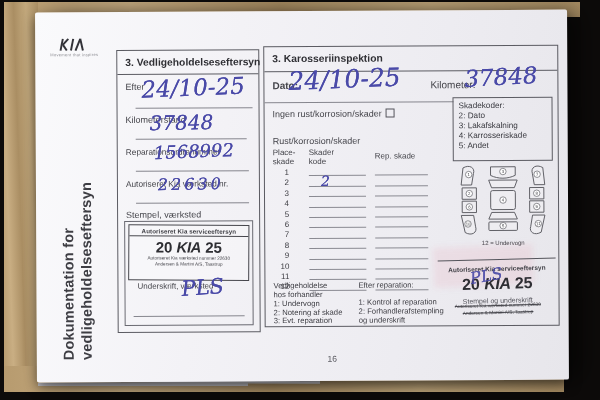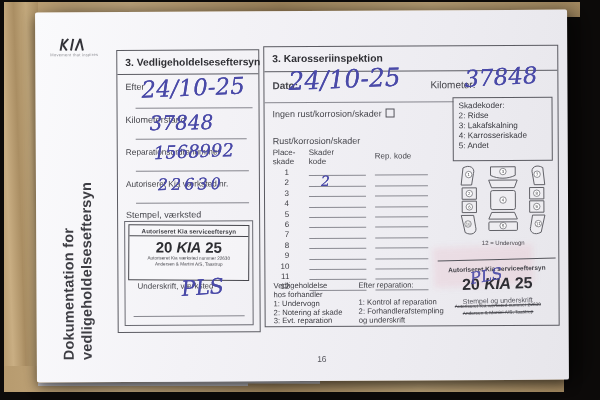--- a/index.html
+++ b/index.html
@@ -90,21 +90,21 @@
   .rstamp .stamp-head{border-bottom:none;font-size:6.4px;margin-top:3px;}
   .rstamp .stamp-year{font-size:16px;}
   .rs-sig{left:32px;top:6px;font-size:16px;transform:rotate(-9deg);opacity:.9;}
   .struck-label{position:absolute;left:0;right:0;top:37px;text-align:center;font-size:7px;
                 color:#55555c;}
   .rs-tiny1{position:absolute;left:0;right:0;top:43px;text-align:center;font-size:4.8px;
             text-decoration:line-through;color:#46464c;white-space:nowrap;}
   .rs-tiny2{position:absolute;left:0;right:0;top:50px;text-align:center;font-size:4.8px;
             text-decoration:line-through;color:#46464c;white-space:nowrap;}
 
-  .page-number{position:absolute;left:270px;top:343px;width:30px;text-align:center;
+  .page-number{position:absolute;left:270px;top:343px;width:30px;text-align:right;
                font-size:8.5px;color:#55555c;}
 </style>
 </head>
 <body>
 
 <div class="stage">
   <div class="wood wood-top"></div>
   <div class="wood wood-left"></div>
   <div class="wood wood-bottom"></div>
   <div class="stack-edge edge1"></div>
@@ -174,42 +174,42 @@
 
       <div class="flabel" style="left:8px;top:33px;font-size:10px;font-weight:bold;">Dato:</div>
       <div class="hand rb-date-v">24/10-25</div>
       <div class="flabel" style="left:166px;top:33px;font-size:10px;">Kilometer:</div>
       <div class="hand rb-km-v">37848</div>
       <div class="fline rb-dato-line"></div>
 
       <div class="codes-box">
         <div>Skadekoder:</div>
         <div>
-            <div>2: Ridse</div>
+            <div>2: Dato</div>
             <div>3: Lakafskalning</div>
             <div>4: Karrosseriskade</div>
             <div>5: Andet</div>
           </div>
       </div>
 
       <div class="flabel" style="left:8px;top:62px;">
         <span>Ingen rust/korrosion/skader</span><span class="cbx"></span>
       </div>
 
       <div class="flabel" style="left:8px;top:89px;">Rust/korrosion/skader</div>
 
       <div class="thead" style="left:8px;top:102px;">
         <div>Place-</div>
         <div>skade</div>
       </div>
       <div class="thead" style="left:44px;top:102px;">
         <div>Skader</div>
         <div>kode</div>
       </div>
-      <div class="thead" style="left:110px;top:106px;">Rep. kode</div>
+      <div class="thead" style="left:110px;top:106px;">Rep. skade</div>
 
       <div class="trows">
           <div class="trow">
             <span class="tnum">1</span>
             <span class="tline tcode"></span>
             <span class="tline tdate"></span>
           </div>
           <div class="trow">
             <span class="tnum">2</span>
             <span class="tline tcode">

